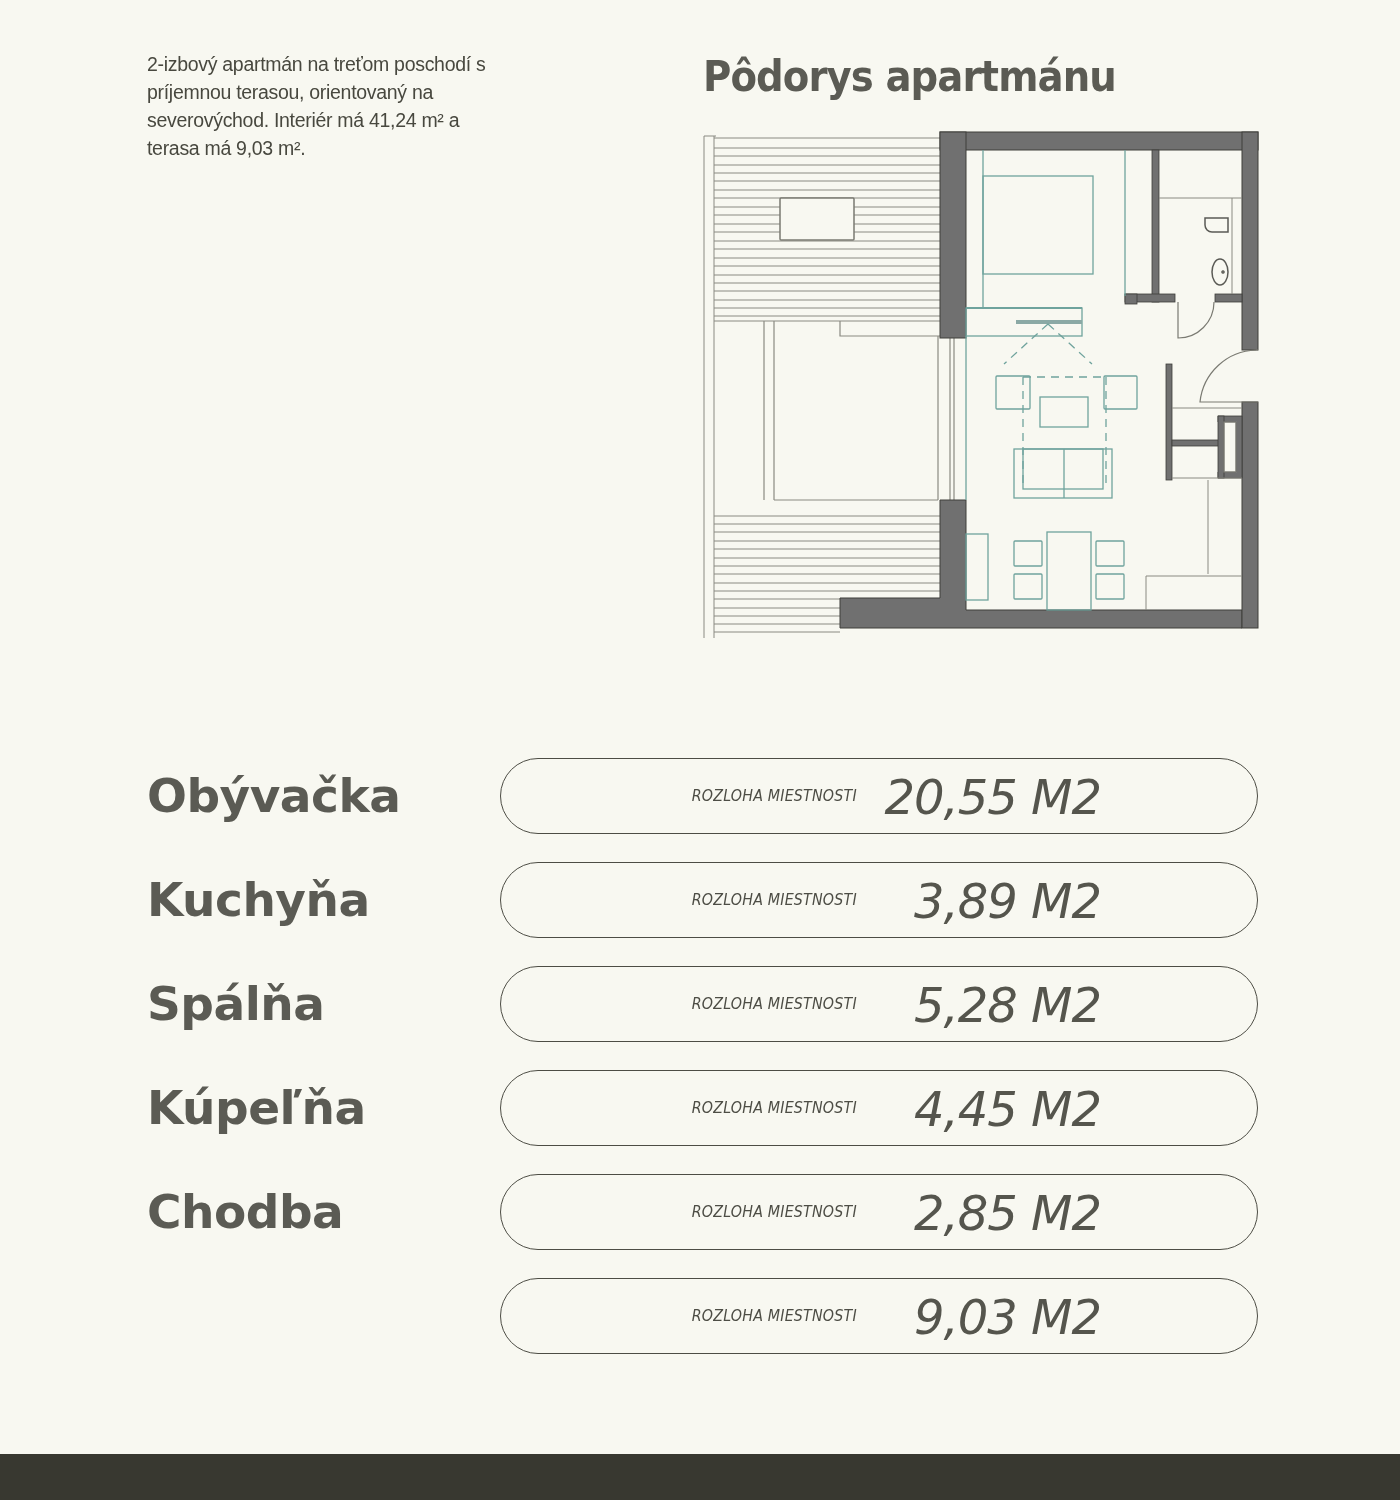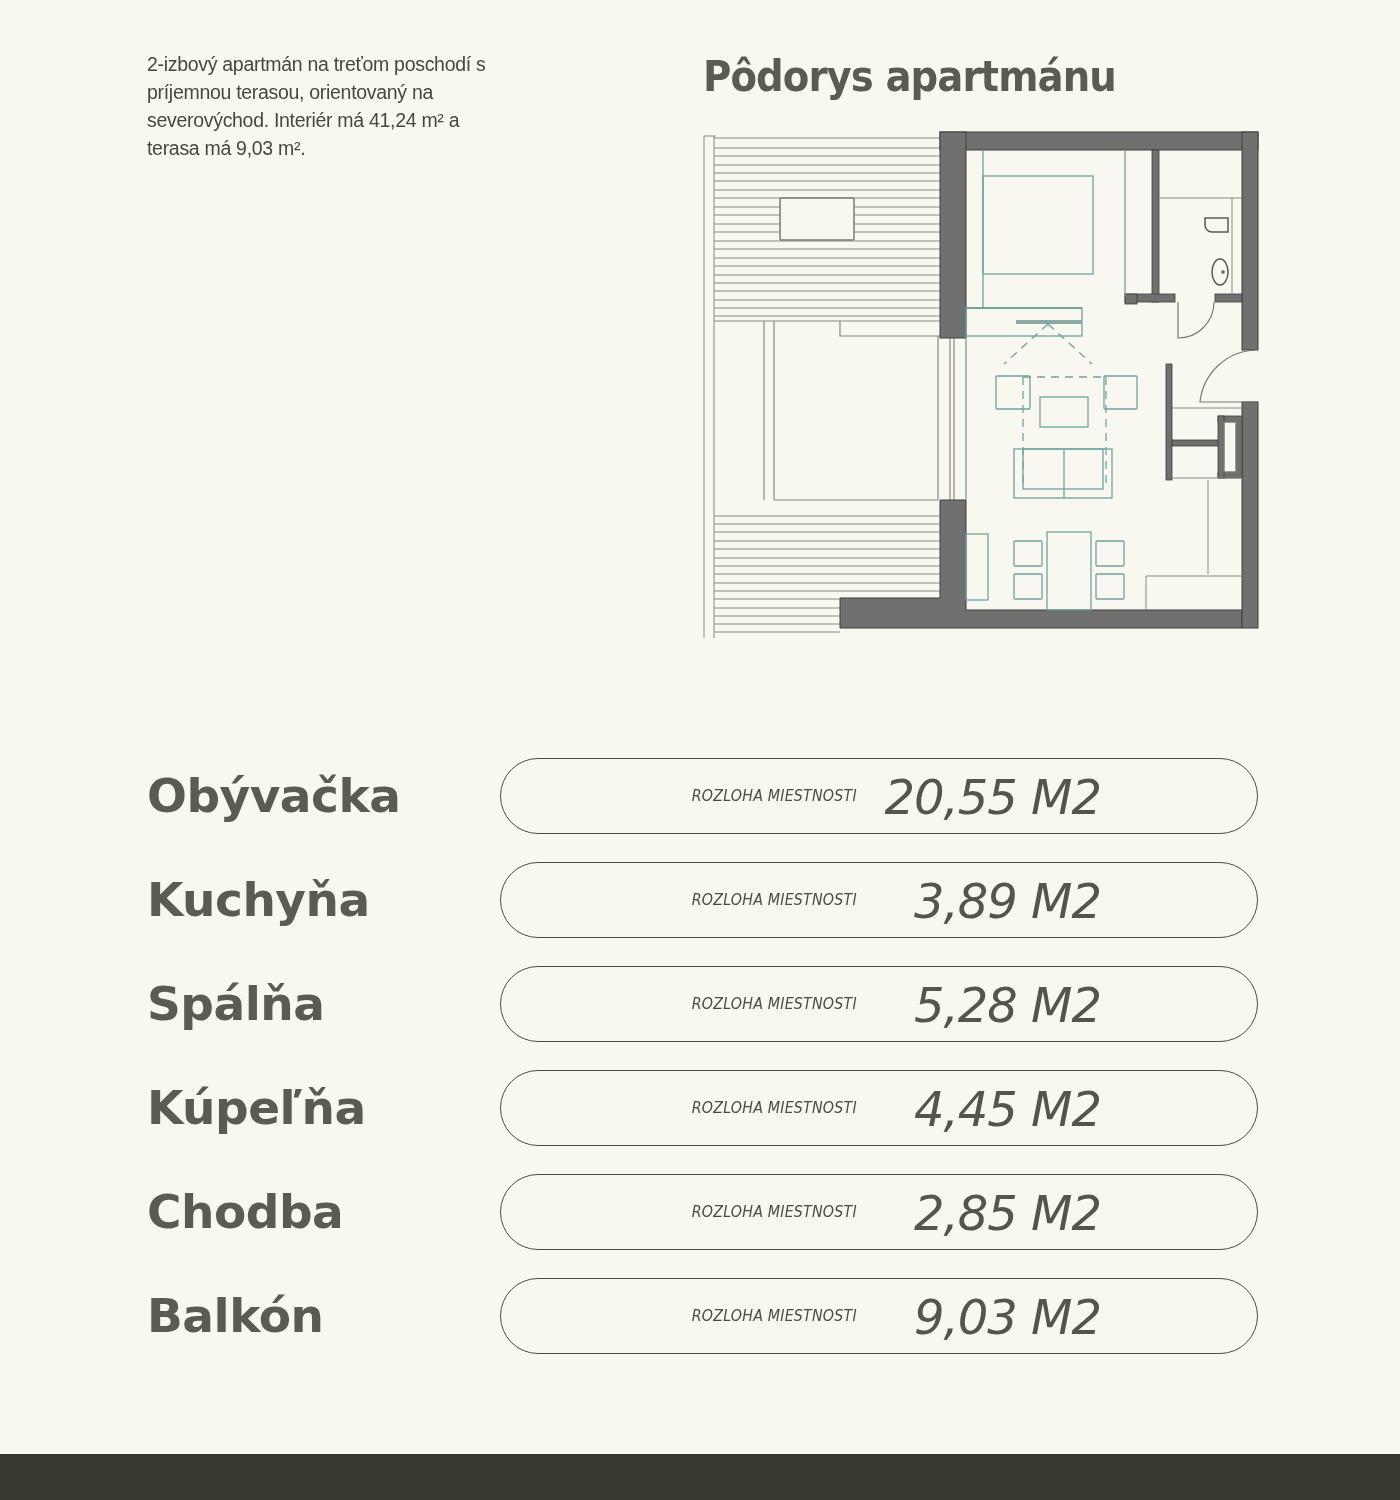--- a/index.html
+++ b/index.html
@@ -298,21 +298,20 @@
     </div>
   </div>
   <div class="room-row">
     <div class="room-name">Chodba</div>
     <div class="room-pill">
       <span class="pill-label">ROZLOHA MIESTNOSTI</span>
       <span class="pill-value">2,85 M2</span>
     </div>
   </div>
   <div class="room-row">
-    <div class="room-name">Balkón</div>
     <div class="room-pill">
       <span class="pill-label">ROZLOHA MIESTNOSTI</span>
       <span class="pill-value">9,03 M2</span>
     </div>
   </div>
 </div>
 
 <div class="footer-bar"></div>
 
 </body></html>

